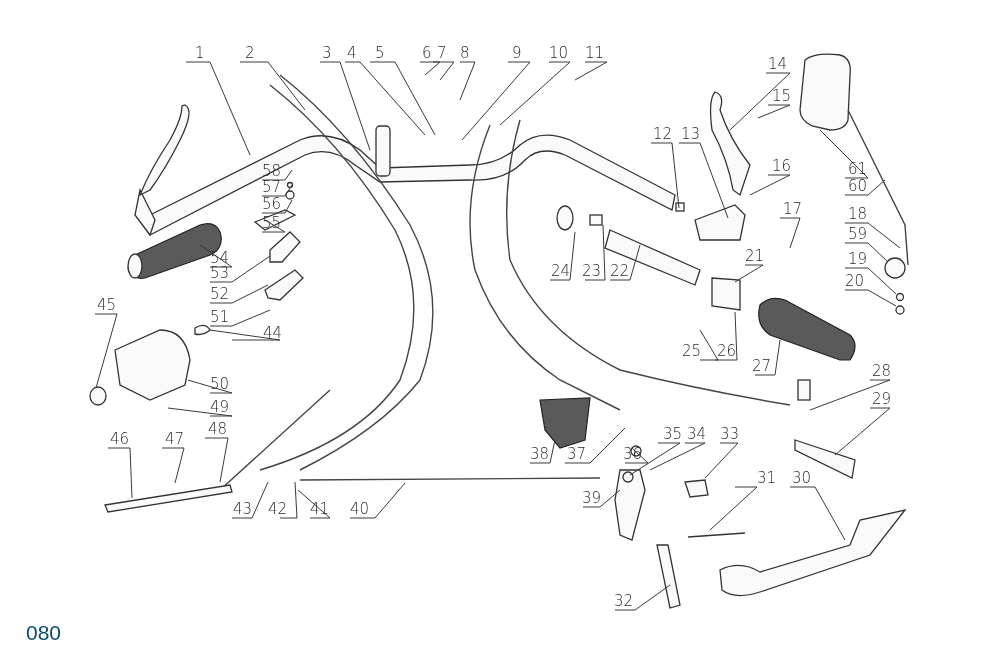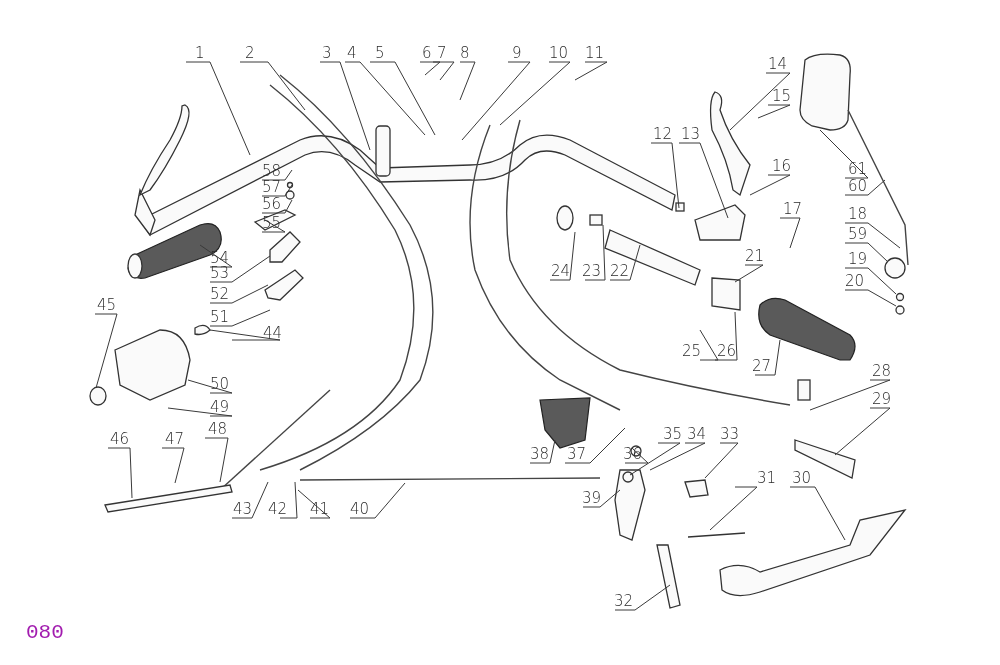--- a/index.html
+++ b/index.html
@@ -3,21 +3,21 @@
 <meta charset="utf-8">
 <style>
   html,body{margin:0;padding:0;background:#fff;}
   body{width:1000px;height:665px;overflow:hidden;position:relative;font-family:"Liberation Serif",serif;}
   #diagram{position:absolute;left:0;top:0;width:1000px;height:665px;}
   .ln{stroke:#3a3a3a;stroke-width:1;fill:none;}
   .part{stroke:#333;stroke-width:1.3;fill:#fafafa;}
   .dark{stroke:#222;stroke-width:1.2;fill:#5a5a5a;}
   .cable{stroke:#444;stroke-width:1.4;fill:none;}
   .lbl{font-family:"DejaVu Sans",sans-serif;font-size:15px;fill:#2a2a2a;font-weight:300;}
-  .pagenum{position:absolute;left:26px;top:621px;font-family:Liberation Mono, monospace;font-size:21px;color:#a21caf;}
+  .pagenum{position:absolute;left:26px;top:621px;font-family:Liberation Sans, sans-serif;font-size:21px;color:#0c4a6e;}
 </style>
 </head>
 <body>
 
 <svg id="diagram" viewBox="0 0 1000 665" xmlns="http://www.w3.org/2000/svg">
 
   <g>
     <path class="part" d="M140,220 L300,140 Q330,128 360,150 L380,168 L470,165 Q500,165 520,145 Q540,128 570,140 L675,195 L672,210 L565,155 Q540,145 525,160 Q505,182 470,180 L380,182 L355,165 Q330,145 305,155 L150,235 Z"></path>
     <path class="part" d="M135,215 L150,235 L155,220 Q145,200 140,190 Z"></path>
     <rect class="part" x="376" y="126" width="14" height="50" rx="4"></rect>

